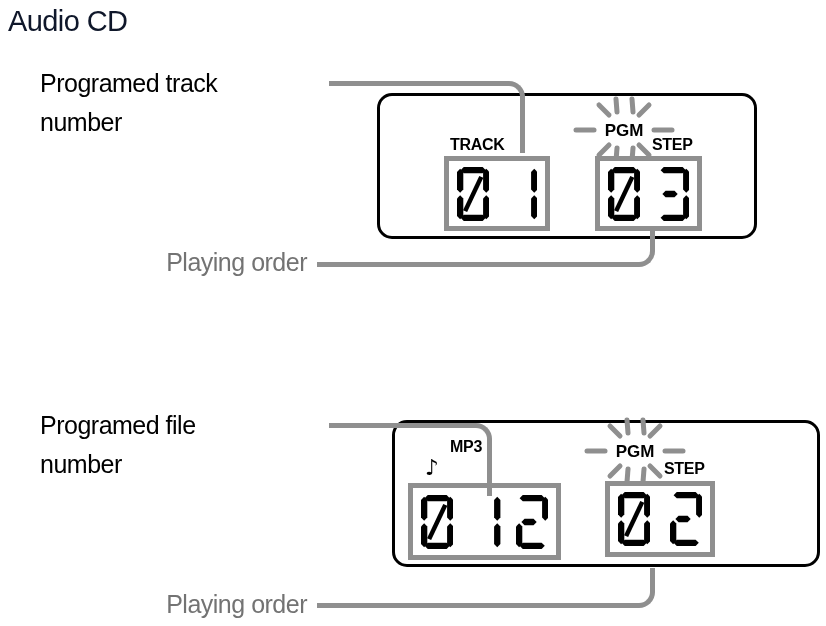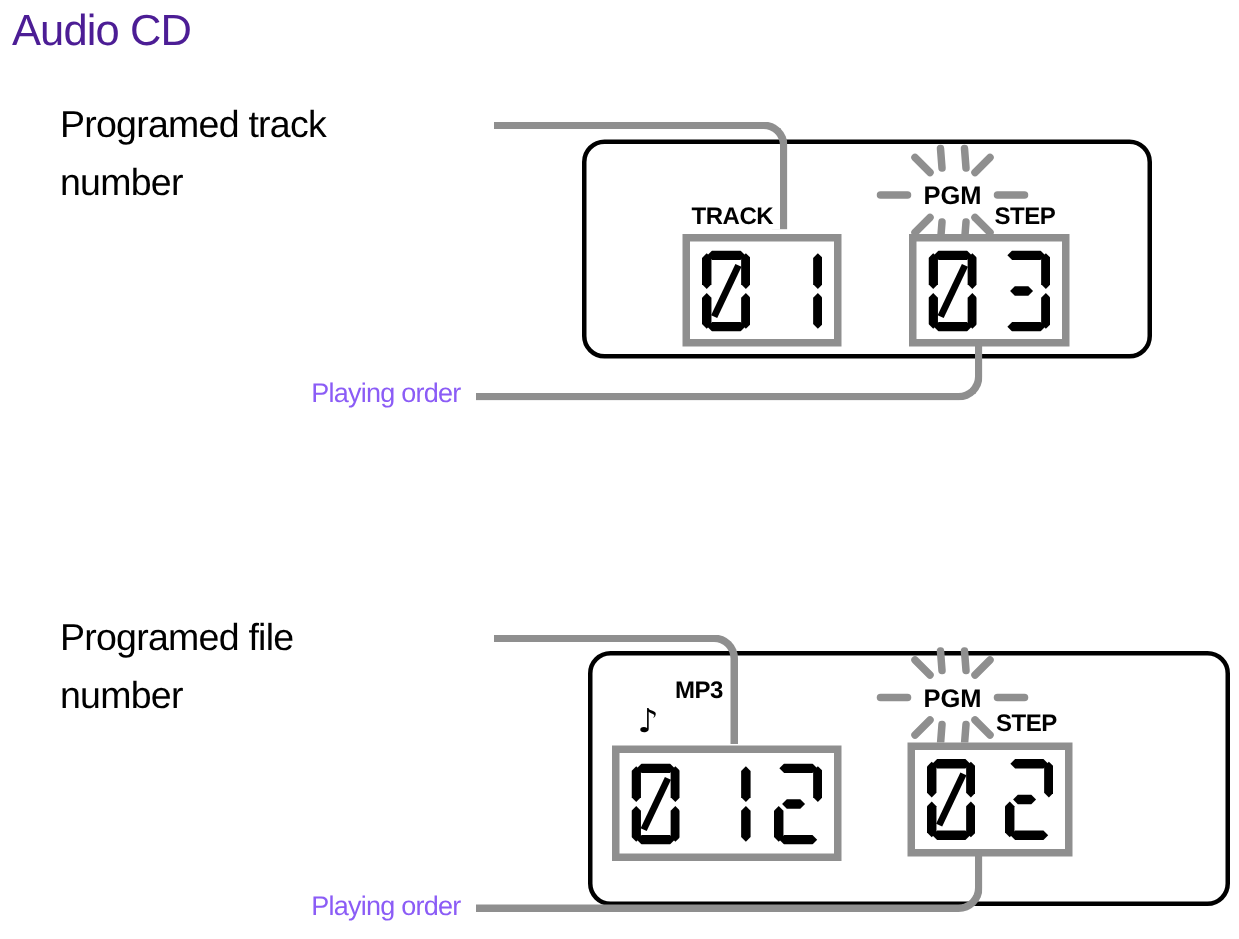--- a/index.html
+++ b/index.html
@@ -1,29 +1,29 @@
 <!DOCTYPE html>
 <html><head>
 <meta charset="utf-8">
 <style>
   html,body{margin:0;padding:0;background:#fff;}
   #stage{
     position:relative;width:826px;height:626px;background:#fff;overflow:hidden;
     font-family:"Liberation Sans",sans-serif;color:#000;
   }
   .heading{
-    position:absolute;left:8px;font-size:29px;font-weight:500;letter-spacing:-0.6px;color:#4c1d95;
+    position:absolute;left:8px;font-size:29px;font-weight:500;letter-spacing:-0.6px;color:#0f172a;
   }
   .callout{
     position:absolute;left:40px;width:280px;text-align:left;
     font-size:25px;font-weight:500;letter-spacing:-0.5px;line-height:39px;color:#000;
   }
   .callout-single{
     position:absolute;left:40px;width:267px;text-align:right;
-    font-size:18px;font-weight:500;letter-spacing:-0.5px;line-height:30px;color:#8b5cf6;
+    font-size:25px;font-weight:500;letter-spacing:-0.5px;line-height:30px;color:#737373;
   }
   .connector{position:absolute;box-sizing:border-box;z-index:6;}
   .conn-into-box{
     border-top:5px solid #8f8f8f;border-right:5px solid #8f8f8f;border-top-right-radius:16px;
   }
   .conn-out-of-box{
     border-bottom:5px solid #8f8f8f;border-right:5px solid #8f8f8f;border-bottom-right-radius:16px;
   }
   .lcd{
     position:absolute;box-sizing:border-box;background:#fff;
@@ -51,21 +51,21 @@
 
   <div class="heading" style="top:5px">Audio CD</div>
 
   <div class="callout" style="top:64px">
     <div>Programed track</div>
     <div>number</div>
   </div>
 
   <div class="connector conn-into-box" style="left:329px;top:81px;width:196px;height:72px"></div>
 
-  <div class="lcd" style="left:388px;top:93px;width:380px;height:146px">
+  <div class="lcd" style="left:377px;top:93px;width:380px;height:146px">
 
     <div class="lcd-small-label" style="left:70px;top:40px">TRACK</div>
 
     <div class="digit-box" style="left:64px;top:60px;width:106px;height:75px">
 
       <span style="display:contents"><svg class="seg-digit" viewBox="0 0 36 60">
             <polygon points="4,3.5 7.5,0 28.5,0 32,3.5 28.5,7 7.5,7"></polygon>
             <polygon points="4,56.5 7.5,53 28.5,53 32,56.5 28.5,60 7.5,60"></polygon>
             <polygon points="3.5,2 7,5.5 7,25 3.5,28.5 0,25 0,5.5"></polygon>
             <polygon points="32.5,2 36,5.5 36,25 32.5,28.5 29,25 29,5.5"></polygon>
@@ -120,21 +120,21 @@
   <div class="callout-single" style="top:247px">Playing order</div>
 
 
   <div class="callout" style="top:406px">
     <div>Programed file</div>
     <div>number</div>
   </div>
 
   <div class="connector conn-into-box" style="left:329px;top:423px;width:163px;height:73px"></div>
 
-  <div class="lcd" style="left:392px;top:434px;width:428px;height:170px">
+  <div class="lcd" style="left:392px;top:420px;width:428px;height:147px">
 
     <div class="lcd-small-label" style="left:55px;top:15px">MP3</div>
 
     <div class="note-icon" style="left:30px;top:34px">♪</div>
 
     <div class="digit-box" style="left:13px;top:60px;width:153px;height:77px">
       <span style="display:contents"><svg class="seg-digit" viewBox="0 0 36 60">
             <polygon points="4,3.5 7.5,0 28.5,0 32,3.5 28.5,7 7.5,7"></polygon>
             <polygon points="4,56.5 7.5,53 28.5,53 32,56.5 28.5,60 7.5,60"></polygon>
             <polygon points="3.5,2 7,5.5 7,25 3.5,28.5 0,25 0,5.5"></polygon>

